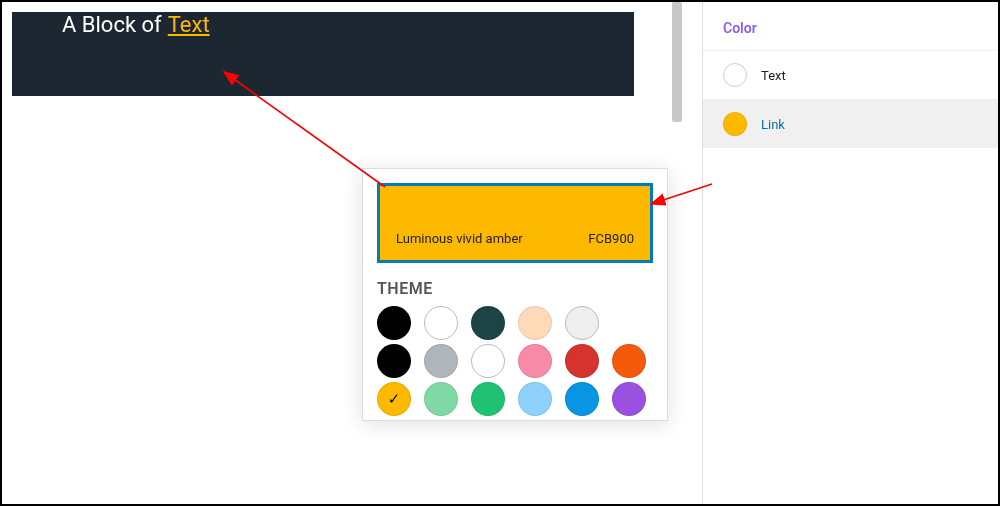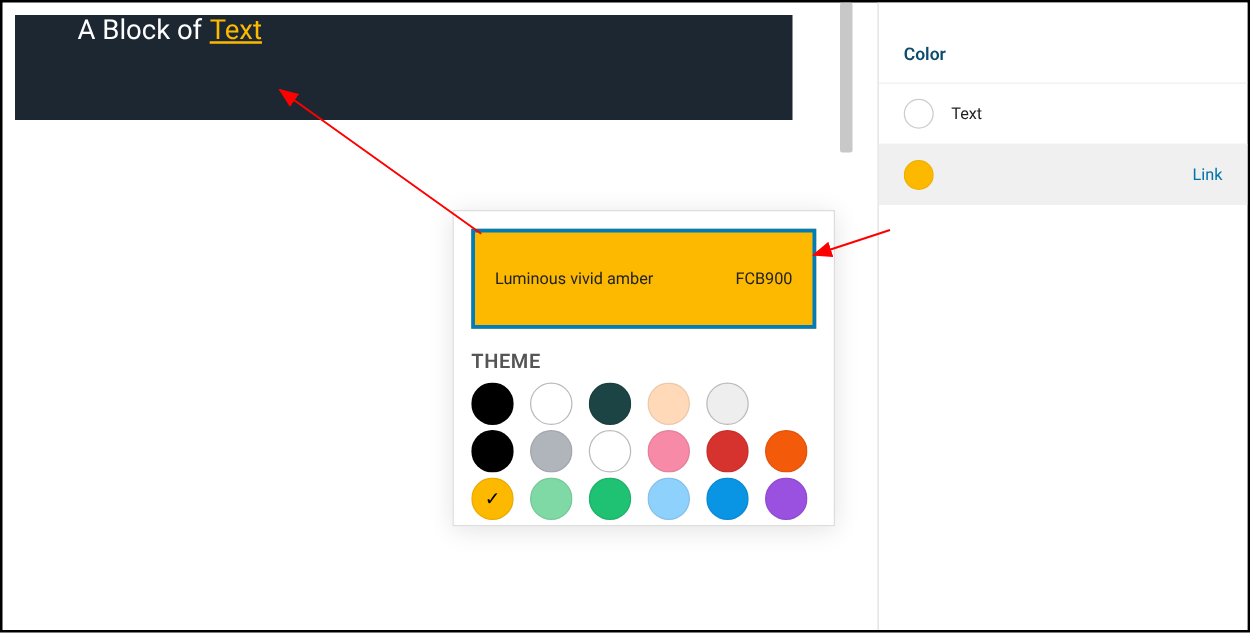--- a/index.html
+++ b/index.html
@@ -43,33 +43,31 @@
     position: absolute;
     right: 0; top: 0;
     width: 296px; height: 502px;
     border-left: 1px solid #e0e0e0;
     background: #fff;
   }
   .panel-title {
     padding: 18px 20px 14px 20px;
     font-size: 14px;
     font-weight: 600;
-    color: #0c4a6e;
-    margin-top: 16px;
+    color: #8b5cf6;
   }
   .color-row {
     display: flex; align-items: center;
     padding: 12px 20px;
     font-size: 13px;
     cursor: pointer;
     border-top: 1px solid #f0f0f0;
   }
   .color-row.selected {
     background: #f0f0f0;
-    justify-content: space-between;
   }
   .color-row .swatch {
     width: 24px; height: 24px; border-radius: 50%;
     margin-right: 14px;
     border: 1px solid #ccc;
   }
   .color-row .label { color: #1e1e1e; }
   .color-row.selected .label.link-label { color: #0073aa; }
   .color-popover {
     position: absolute;
@@ -79,21 +77,21 @@
     border: 1px solid #ddd;
     box-shadow: 0 3px 20px rgba(0,0,0,0.12);
     padding: 14px 14px 0 14px;
   }
   .selected-color-box {
     height: 80px;
     background: #fcb900;
     border: 3px solid #007cba;
     display: flex;
     justify-content: space-between;
-    align-items: center;
+    align-items: flex-end;
     padding: 14px 16px;
     font-size: 13px;
     color: #222;
   }
   .palette-heading {
     font-size: 16px;
     font-weight: 600;
     letter-spacing: 0.5px;
     color: #555;
     margin: 16px 0 8px 0;

